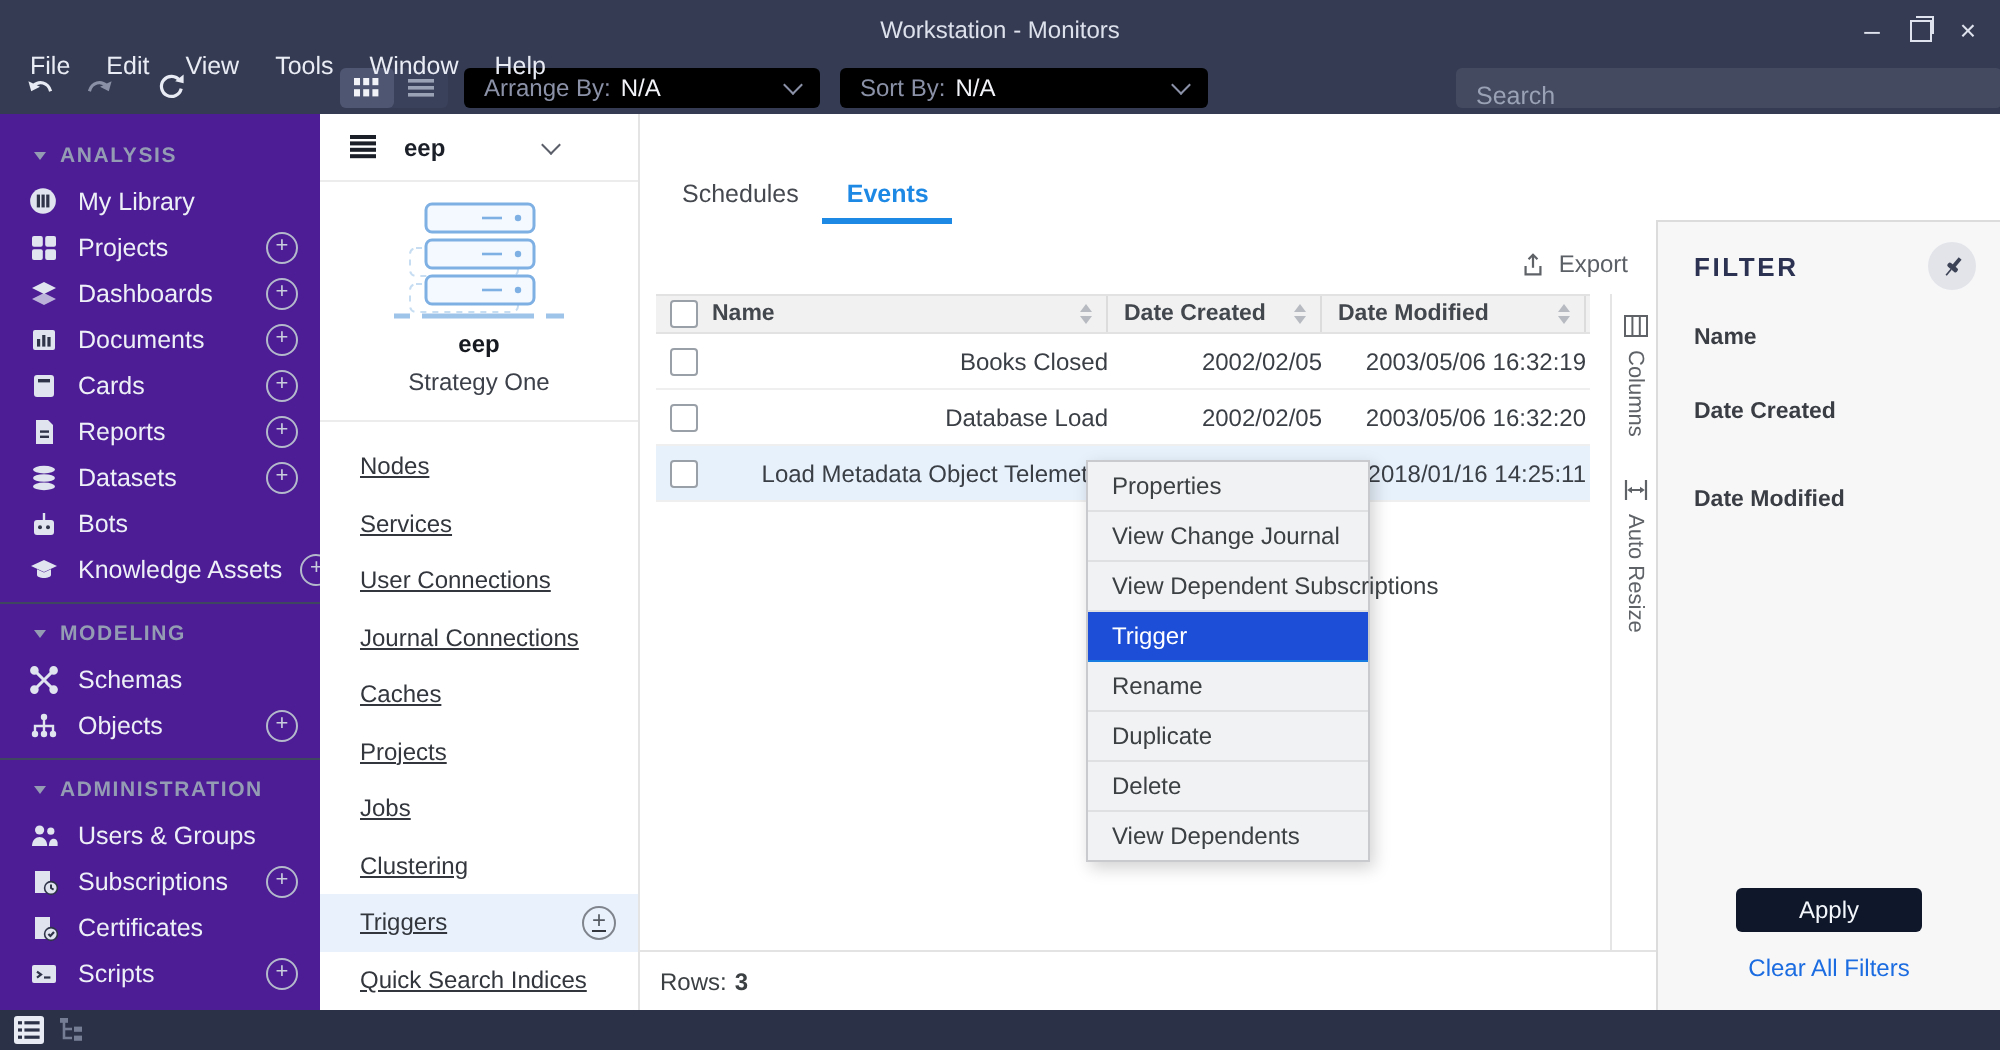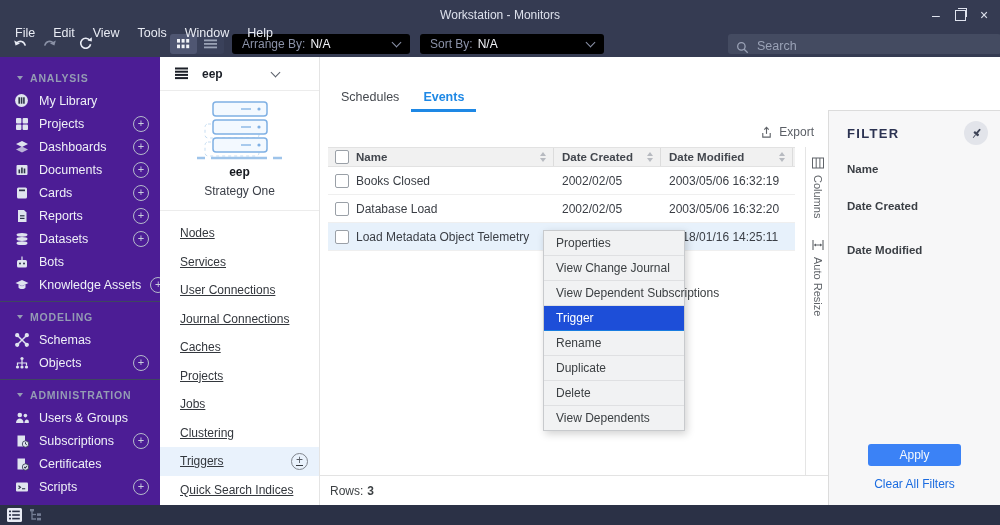--- a/index.html
+++ b/index.html
@@ -17,21 +17,21 @@
   
   .toolbar{position:absolute;left:0;top:30px;right:0;height:27px;background:#353b52;z-index:4;}
   .histbtn{position:absolute;top:0;height:27px;width:26px;display:flex;align-items:center;justify-content:center;}
   .viewtoggle{position:absolute;left:170px;top:3.5px;display:flex;background:#3a415a;border-radius:3px;}
   .vbtn{width:27px;height:20px;display:flex;align-items:center;justify-content:center;border-radius:3px;}
   .vbtn.active{background:#4f5672;}
   .dd{position:absolute;top:3.5px;height:20px;background:#000000;border-radius:3px;display:flex;align-items:center;padding:0 10px;font-size:12px;color:#8b92a8;}
   .dd .val{color:#f2f4f9;margin-left:5px;}
   .chev{width:6px;height:6px;border-right:1.5px solid #8b92a8;border-bottom:1.5px solid #8b92a8;transform:rotate(45deg);margin-top:-3px;}
   .dd .chev{margin-left:auto;}
-  .searchbox{position:absolute;left:728px;top:3.5px;width:257px;height:20px;background:#444b61;border-radius:3px;display:flex;align-items:flex-end;padding:0 8px;gap:6px;}
+  .searchbox{position:absolute;left:728px;top:3.5px;width:257px;height:20px;background:#444b61;border-radius:3px;display:flex;align-items:flex-start;padding:0 8px;gap:6px;flex-direction:column;}
   .searchbox input{flex:1;background:transparent;border:none;outline:none;font-size:12.5px;color:#d7dbe6;font-family:"Liberation Sans",sans-serif;}
   .searchbox input::placeholder{color:#9aa2b6;}
   
   .sidebar{position:absolute;left:0;top:57px;width:160px;bottom:20px;background:#4c1d95;overflow:hidden;}
   .sect-head{display:flex;align-items:center;gap:7px;padding-left:17px;height:22px;font-size:10.5px;letter-spacing:.8px;color:#949cb4;font-weight:bold;}
   .sect-head.first{margin-top:10px;}
   .tri{width:0;height:0;border-left:3.5px solid transparent;border-right:3.5px solid transparent;border-top:4.5px solid #949cb4;}
   .side-item{display:flex;align-items:center;height:23px;padding:0 11px 0 13px;font-size:12.5px;color:#eef0f7;gap:9px;}
   .side-item.selected{background:#4c526a;}
   .icn{width:17px;height:15px;display:inline-flex;align-items:center;justify-content:center;flex:none;}
@@ -47,21 +47,21 @@
   .env-head .chev{border-color:#5a5f6a;margin-left:auto;margin-right:26px;}
   .env-card{border-bottom:1px solid #ececec;text-align:center;padding:9px 0 12px;}
   .env-card svg{display:block;margin:0 auto;}
   .env-title{font-size:12px;font-weight:bold;color:#16191f;margin-top:3px;}
   .env-sub{font-size:12px;color:#3c4049;margin-top:5px;}
   .env-list{padding-top:8px;}
   .env-item{height:28.5px;display:flex;align-items:center;padding:0 11px 0 20px;font-size:12px;color:#33373d;text-decoration:underline;}
   .env-item.selected{background:#e9f2fc;}
   .plus2{margin-left:auto;width:15px;height:15px;border:1px solid #80858d;border-radius:50%;color:#565b63;font-size:12px;line-height:13px;text-align:center;}
   
-  .main{position:absolute;left:320px;top:57px;width:510px;bottom:20px;background:#fff;}
+  .main{position:absolute;left:320px;top:57px;width:510px;bottom:20px;background:#fff;text-align:right;}
   .tabs{display:flex;padding:28px 0 0 9px;}
   .tab{padding:0 12px;font-size:12.5px;color:#45494f;line-height:24px;border-bottom:3px solid transparent;}
   .tab.active{color:#1e88e5;font-weight:bold;border-bottom-color:#1e88e5;}
   .export{position:absolute;top:68px;right:16px;display:flex;align-items:center;gap:6px;font-size:12px;color:#5b5f66;}
   .table{position:absolute;left:8px;top:90px;width:467px;}
   .thead{display:flex;height:20px;background:#f1f1f1;border-top:1px solid #e2e2e2;border-bottom:1px solid #e2e2e2;align-items:center;font-size:11.5px;font-weight:bold;color:#42464d;box-sizing:border-box;}
   .th{display:flex;align-items:center;height:100%;box-sizing:border-box;}
   .cw0{width:28px;justify-content:center;}
   .cw1{width:198px;}
   .cw2{width:107px;padding-left:8px;width:99px;}
@@ -88,21 +88,21 @@
   .ctx-item{height:24px;line-height:24px;padding-left:12px;font-size:12px;color:#3c4043;border-bottom:1px solid #dfe0e2;white-space:nowrap;}
   .ctx-item:last-child{border-bottom:none;}
   .ctx-item.hl{background:#1d4ed8;color:#fff;border-bottom-color:#187de0;}
   
   .filterpanel{position:absolute;left:828px;top:110px;right:0;bottom:20px;background:#f7f7f8;border-left:1px solid #dcdcdc;border-top:1px solid #dcdcdc;box-sizing:border-box;}
   .fp-head{display:flex;align-items:center;padding:10px 12px 0 18px;}
   .fp-title{font-size:13px;font-weight:bold;letter-spacing:1.3px;color:#2c3352;}
   .pinbtn{margin-left:auto;width:24px;height:24px;border-radius:50%;background:#e2e4ea;display:flex;align-items:center;justify-content:center;}
   .fp-field{position:absolute;left:18px;font-size:11.5px;font-weight:bold;color:#3a3e44;}
   .fp-f0{top:52px;}.fp-f1{top:89px;}.fp-f2{top:133px;}
-  .applybtn{position:absolute;left:39px;top:333px;width:93px;height:22px;background:#3b82f6;border:none;border-radius:3px;color:#f4f8fc;font-size:12px;display:flex;align-items:center;justify-content:center;font-family:"Liberation Sans",sans-serif;}
+  .applybtn{position:absolute;left:39px;top:333px;width:93px;height:22px;background:#0f172a;border:none;border-radius:3px;color:#f4f8fc;font-size:12px;display:flex;align-items:center;justify-content:center;font-family:"Liberation Sans",sans-serif;}
   .clearlink{position:absolute;top:366px;left:0;right:0;text-align:center;color:#1b6ce0;font-size:12px;}
 </style>
 </head>
 <body>
 
 <div class="titlebar">
   <div class="menus">
     <span class="menu-item">File</span>
     <span class="menu-item">Edit</span>
     <span class="menu-item">View</span>

